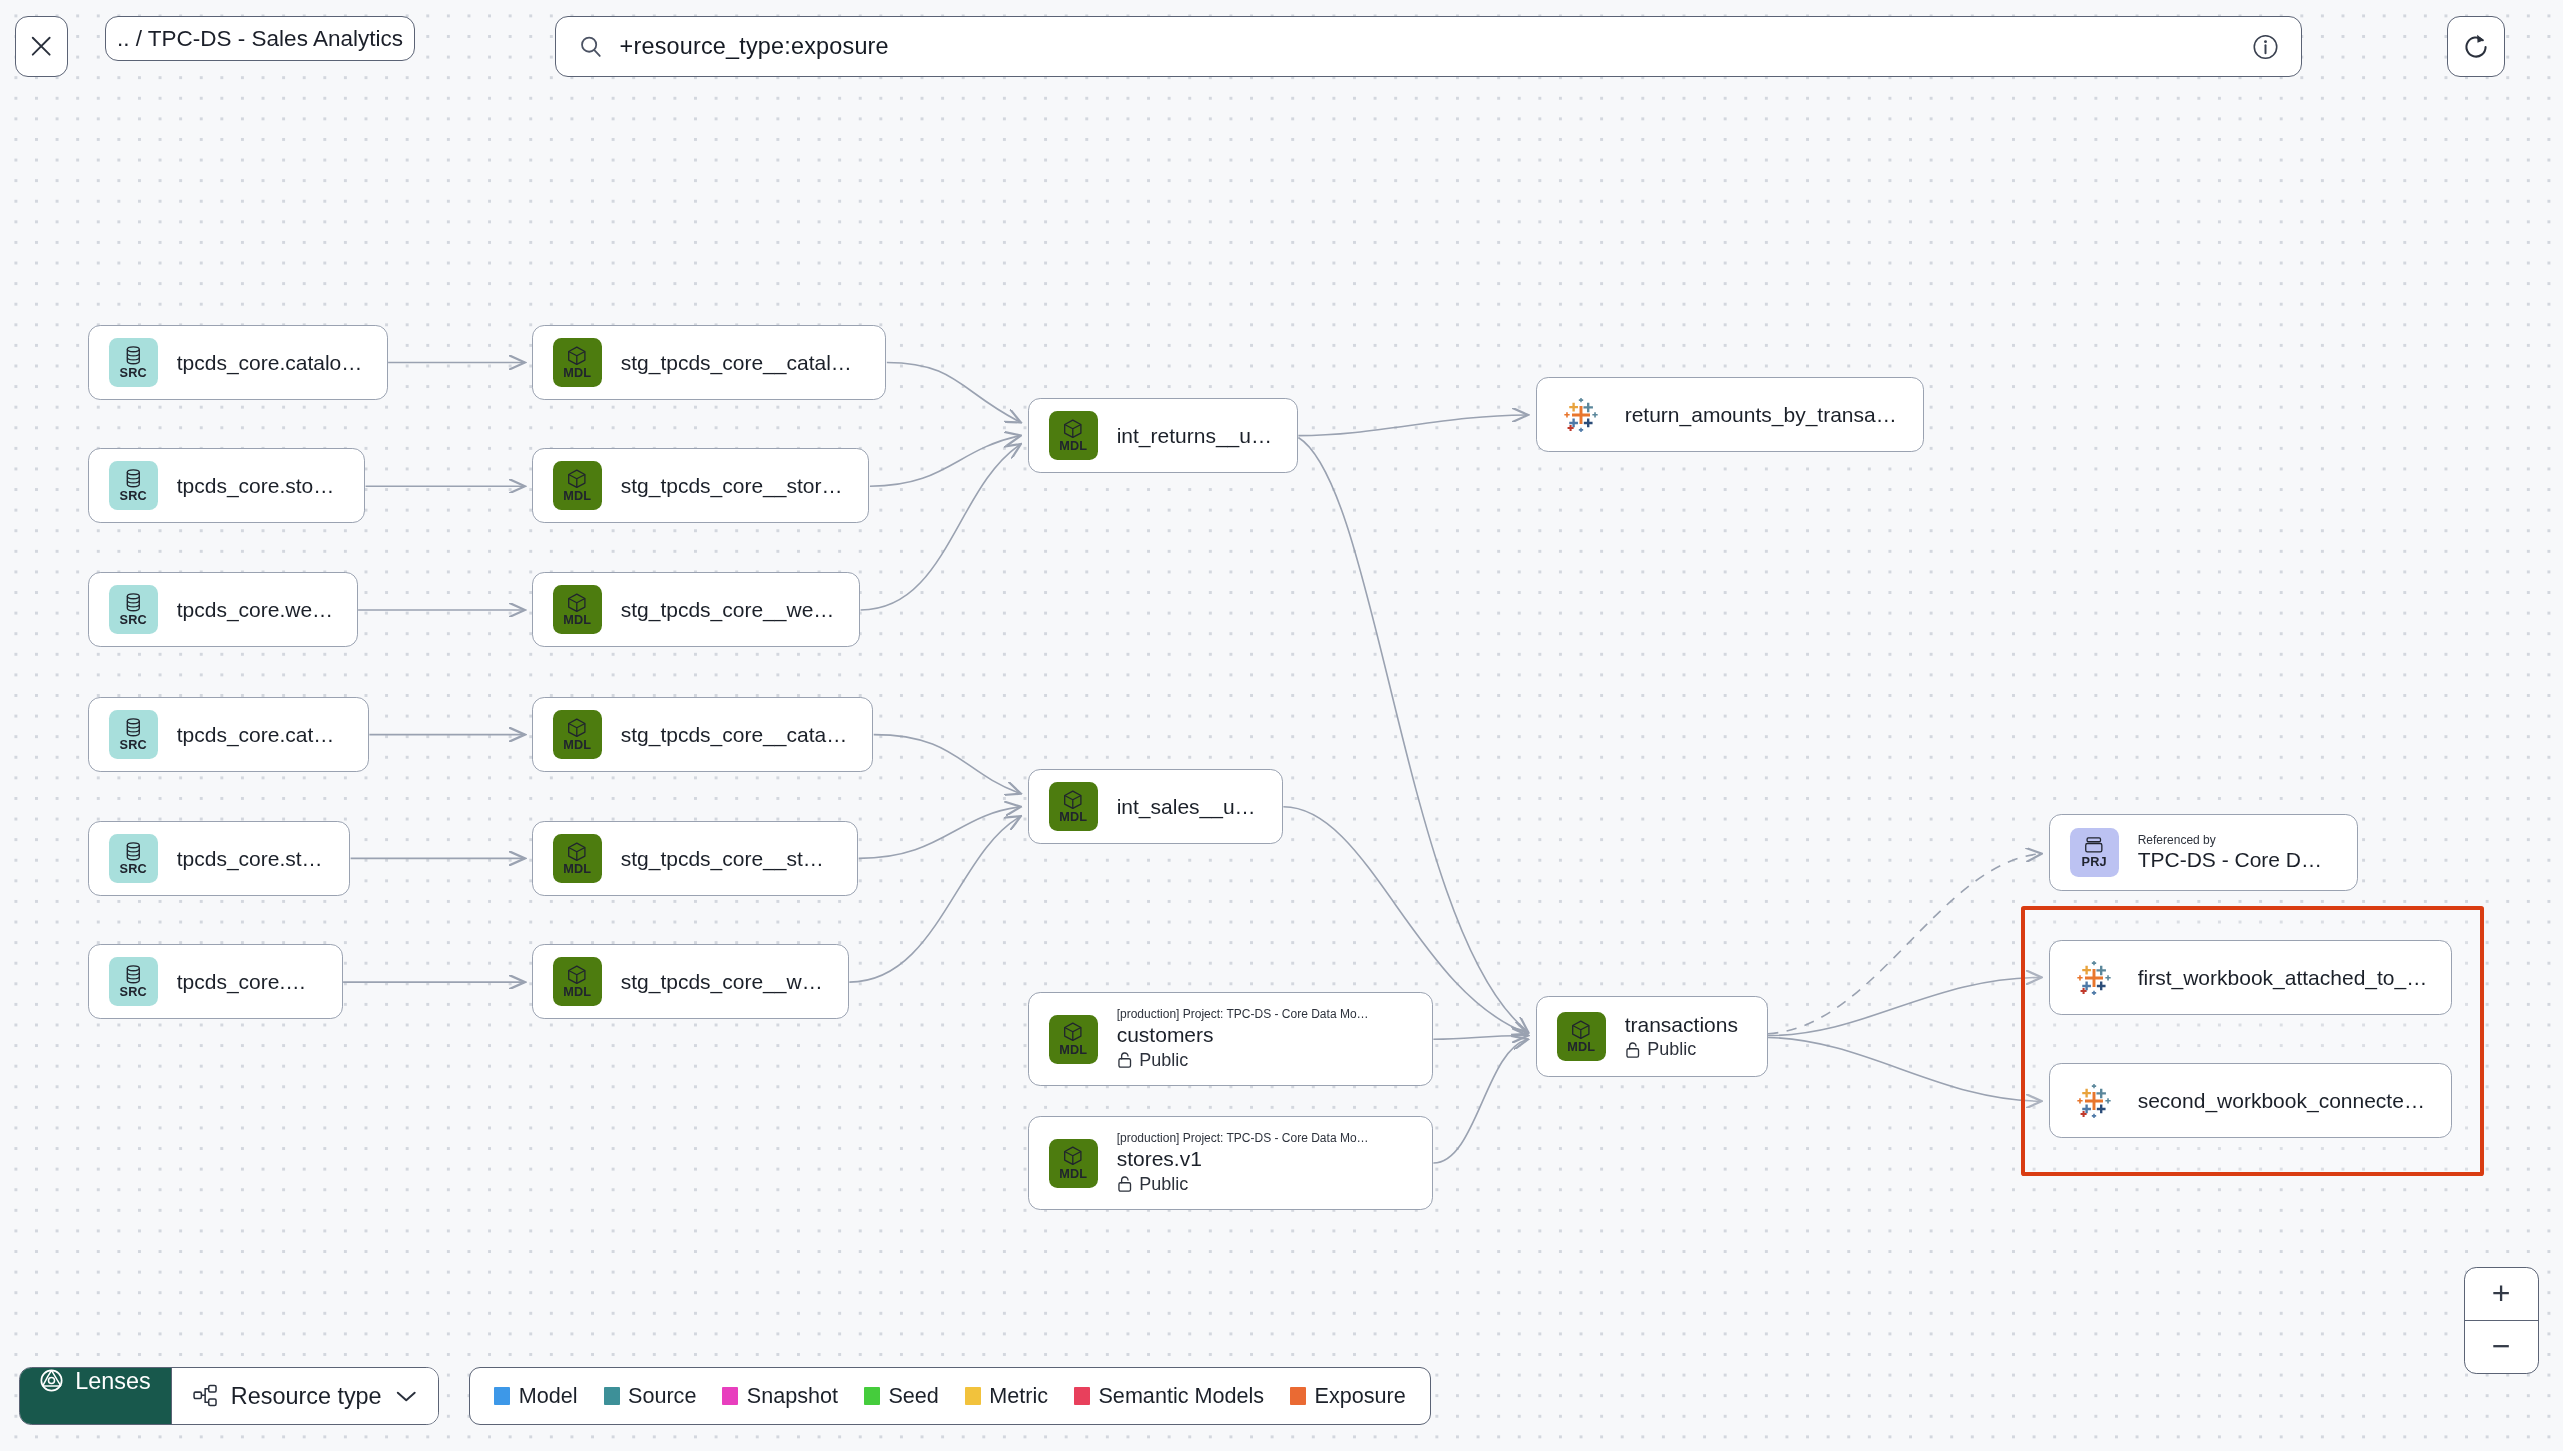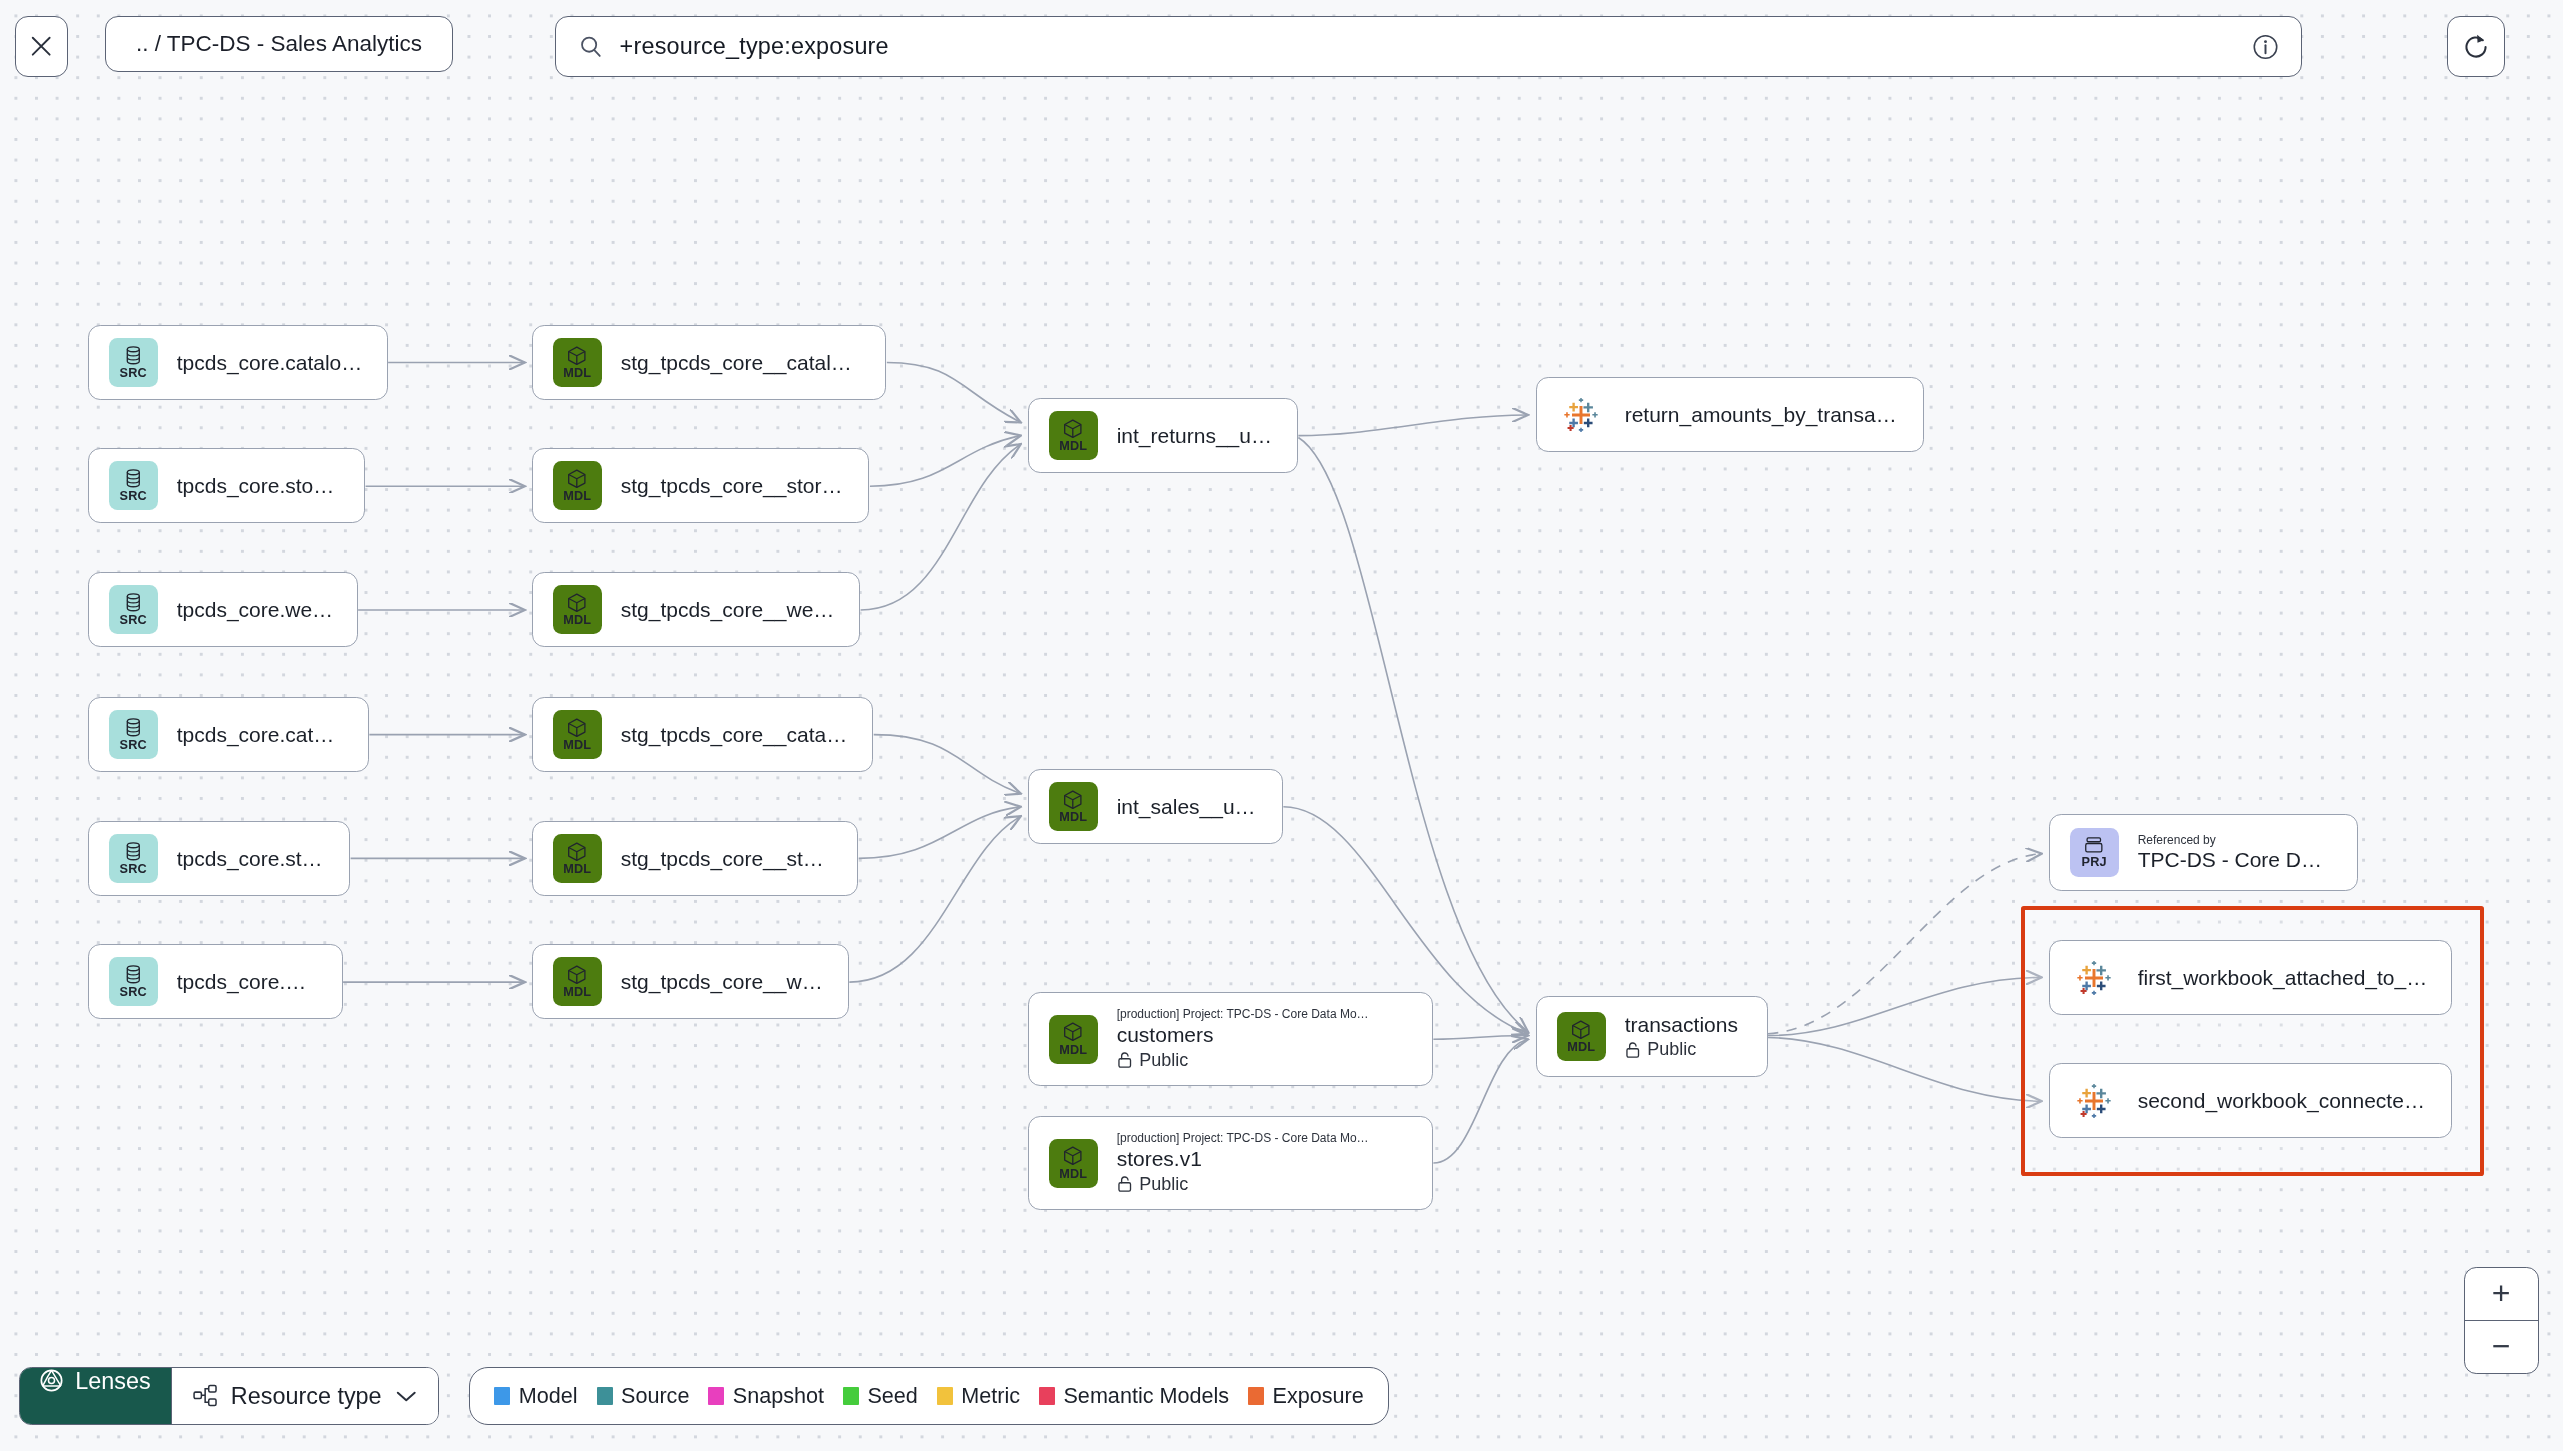--- a/index.html
+++ b/index.html
@@ -26,22 +26,22 @@
   }
   .hdr-btn {
     position: absolute;
     background: #ffffff;
     border: 1.5px solid #5b6375;
     border-radius: 13px;
     display: flex; align-items: center; justify-content: center;
   }
   #close-btn { left: 15px; top: 16px; width: 53px; height: 61px; }
   #breadcrumb-btn {
-    left: 105px; top: 16px; height: 56px;
-    padding: 0 30px;
+    left: 105px; top: 16px; height: 45px;
+    padding: 0 11px;
     font-size: 22.5px; color: #1b1f29;
     justify-content: flex-end;
     white-space: nowrap;
   }
   #search-bar {
     left: 555px; top: 16px;
     width: 1747px; height: 61px;
     border-radius: 13px;
     justify-content: flex-start;
     padding: 0 20.6px;
@@ -126,22 +126,22 @@
   }
   #resource-type-btn {
     background: #ffffff; color: #1b2029;
     display: flex; align-items: center; gap: 13px;
     padding: 0 20.6px; font-size: 23.4px;
     border-left: 1.5px solid #5b6375;
   }
   #legend {
     position: absolute; left: 469px; bottom: 26px;
     height: 58px; display: flex; align-items: center;
-    gap: 19px; padding: 0 24.4px;
-    background: #ffffff; border: 1.5px solid #5b6375; border-radius: 19px;
+    gap: 26px; padding: 0 24.4px;
+    background: #ffffff; border: 1.5px solid #5b6375; border-radius: 11px;
   }
   .legend-item { display: flex; align-items: center; gap: 8.4px; }
   .legend-swatch { width: 16px; height: 18px; border-radius: 0.9px; }
   .legend-label { font-size: 21.6px; color: #1b2029; white-space: nowrap; }
 
   #zoom-controls {
     position: absolute; right: 24.4px; bottom: 77px;
     width: 75px; height: 107px;
     background: #ffffff; border: 1.5px solid #5b6375;
     border-radius: 12.2px; overflow: hidden;

